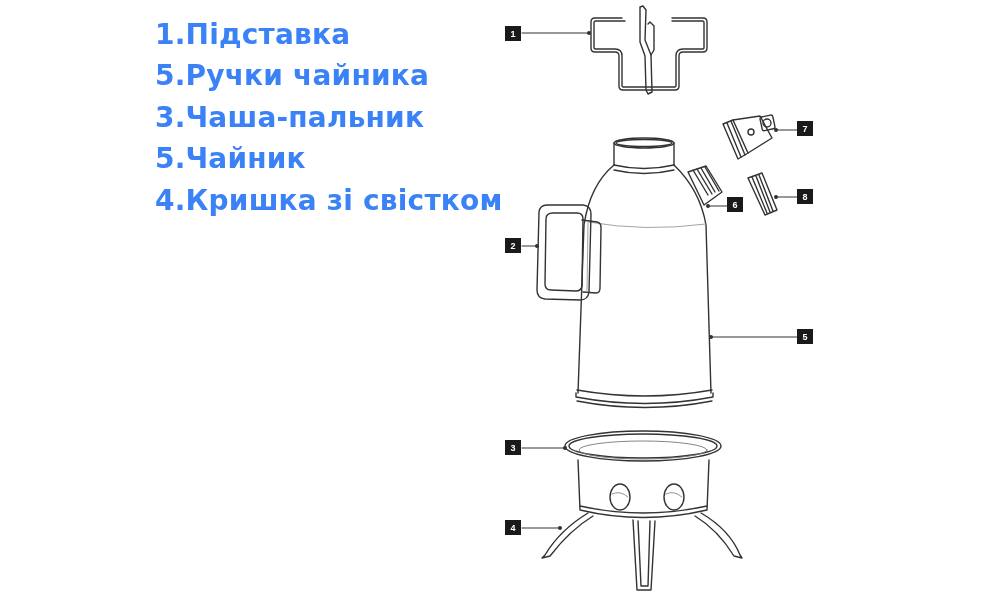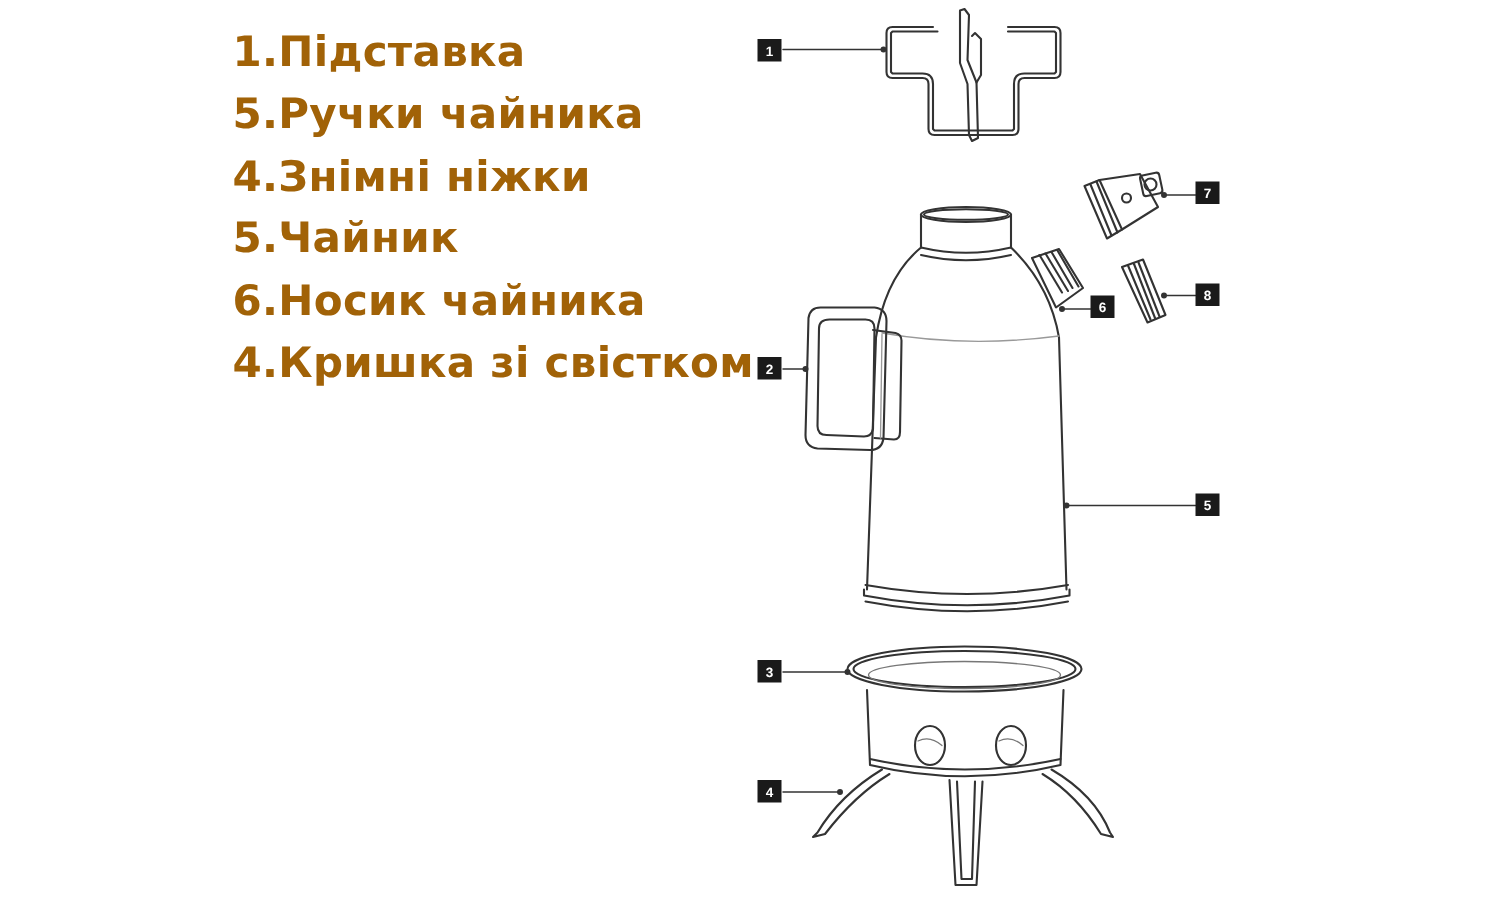--- a/index.html
+++ b/index.html
@@ -1,31 +1,30 @@
 <!DOCTYPE html>
 <html><head>
 <meta charset="utf-8">
 <style>
   html, body { margin:0; padding:0; background:#ffffff; }
   body { width:990px; height:600px; position:relative; overflow:hidden;
          font-family:"DejaVu Sans", "Liberation Sans", sans-serif; }
   .legend { position:absolute; left:155px; top:14px; margin:0; padding:0; list-style:none; }
-  .legend li { font-size:28px; font-weight:bold; color:#a16207; line-height:41.4px; white-space:nowrap; letter-spacing:0.2px; }
+  .legend li { font-size:28px; font-weight:bold; color:#3b82f6; line-height:41.4px; white-space:nowrap; letter-spacing:0.2px; }
   svg.diagram { position:absolute; left:0; top:0; }
   .badge-text { font-family:"Liberation Sans", sans-serif; font-weight:bold; font-size:9px; fill:#ffffff; }
 </style>
 </head>
 <body>
 
 <ul class="legend">
   <li>1.Підставка</li>
   <li>5.Ручки чайника</li>
-  <li>4.Знімні ніжки</li>
+  <li>3.Чаша-пальник</li>
   <li>5.Чайник</li>
-  <li>6.Носик чайника</li>
   <li>4.Кришка зі свістком</li>
 </ul>
 
 <svg class="diagram" width="990" height="600" viewBox="0 0 990 600" fill="none" stroke="#333" stroke-width="1.4" stroke-linejoin="round" stroke-linecap="round">
 
   <g>
     <path d="M622,18 L595,18 Q591,18 591,22 L591,48 Q591,52 595,52 L615,52 Q619,52 619,56 L619,86 Q619,90 623,90 L675,90 Q679,90 679,86 L679,56 Q679,52 683,52 L703,52 Q707,52 707,48 L707,22 Q707,18 703,18 L672,18"></path>
     <path d="M625,21 L595,21 L594,22 L594,48 L595,49 L615,49 Q622,49 622,56 L622,86 L623,87 L675,87 L676,86 L676,56 Q676,49 683,49 L703,49 L704,48 L704,22 L703,21 L672,21"></path>
     <path d="M640,7 L643,6 L646,10 L645,40 L651,55 L652,92 L648,94 L646,90 L645,56 L640,42 Z"></path>
     <path d="M648,24 L650,22 L654,26 L654,50 L651,55"></path>

